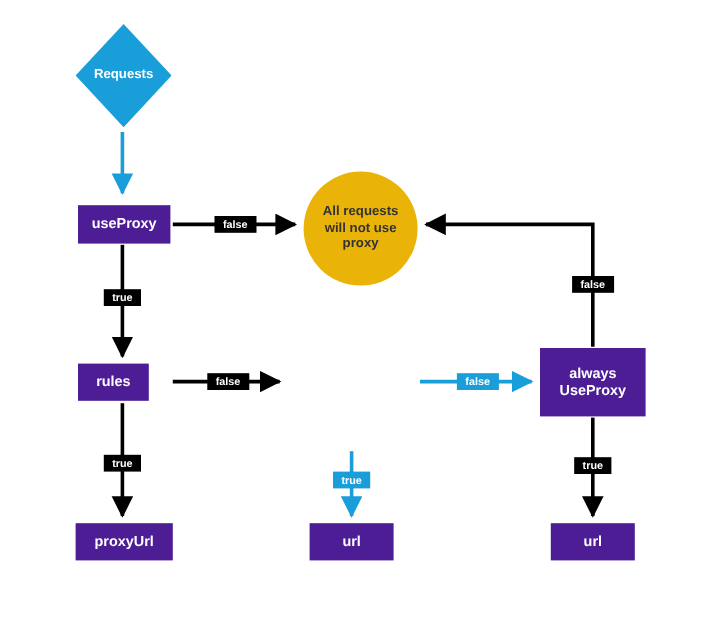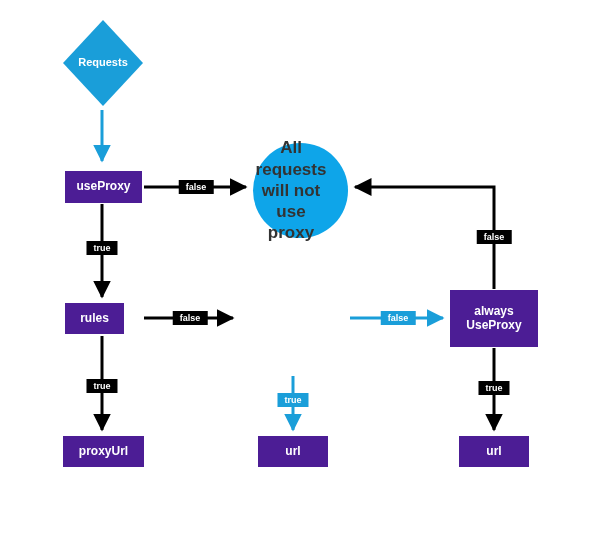--- a/index.html
+++ b/index.html
@@ -29,25 +29,25 @@
     clip-path:polygon(50% 0,100% 50%,50% 100%,0% 50%);
     display:flex;align-items:center;justify-content:center;
     text-align:center;
     color:#ffffff;font-weight:bold;
     box-sizing:border-box;
   }
   .diamond .lbl{width:70%;line-height:1.25;}
   .circle{
     position:absolute;
     border-radius:50%;
-    background:#0ea5e9;
+    background:#eab308;
     color:#333333;
     font-weight:bold;
-    font-size:17px;
-    display:flex;align-items:center;justify-content:flex-start;
+    font-size:11px;
+    display:flex;align-items:center;justify-content:center;
     text-align:center;
     line-height:1.25;
     box-sizing:border-box;
   }
   .circle .lbl{width:80%;}
   .edge-label{
     position:absolute;
     transform:translate(-50%,-50%);
     background:#000000;
     color:#ffffff;

